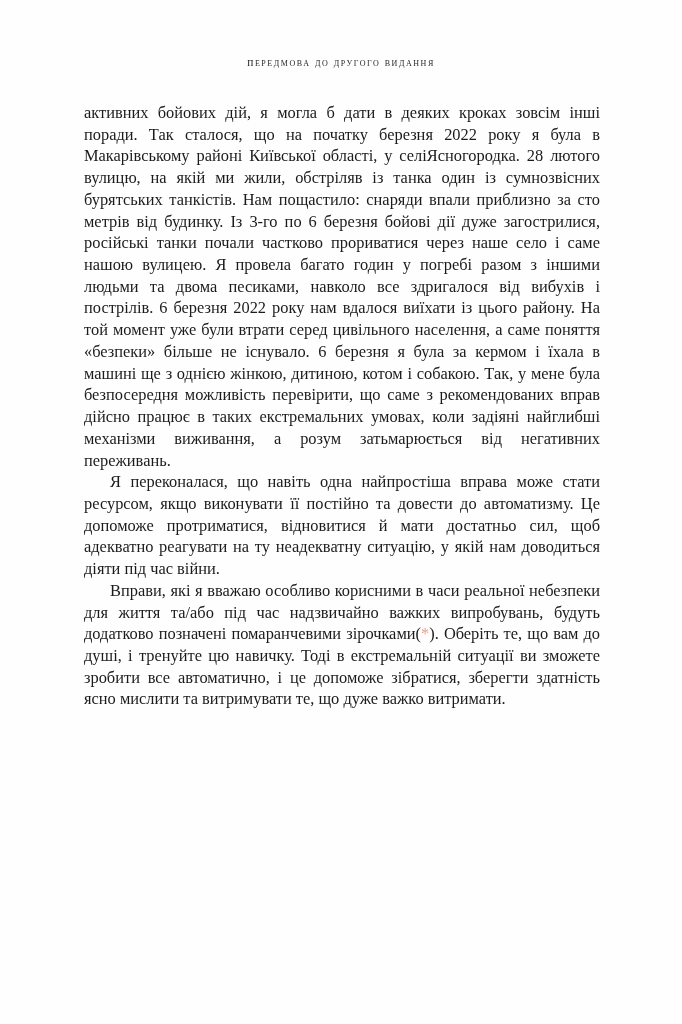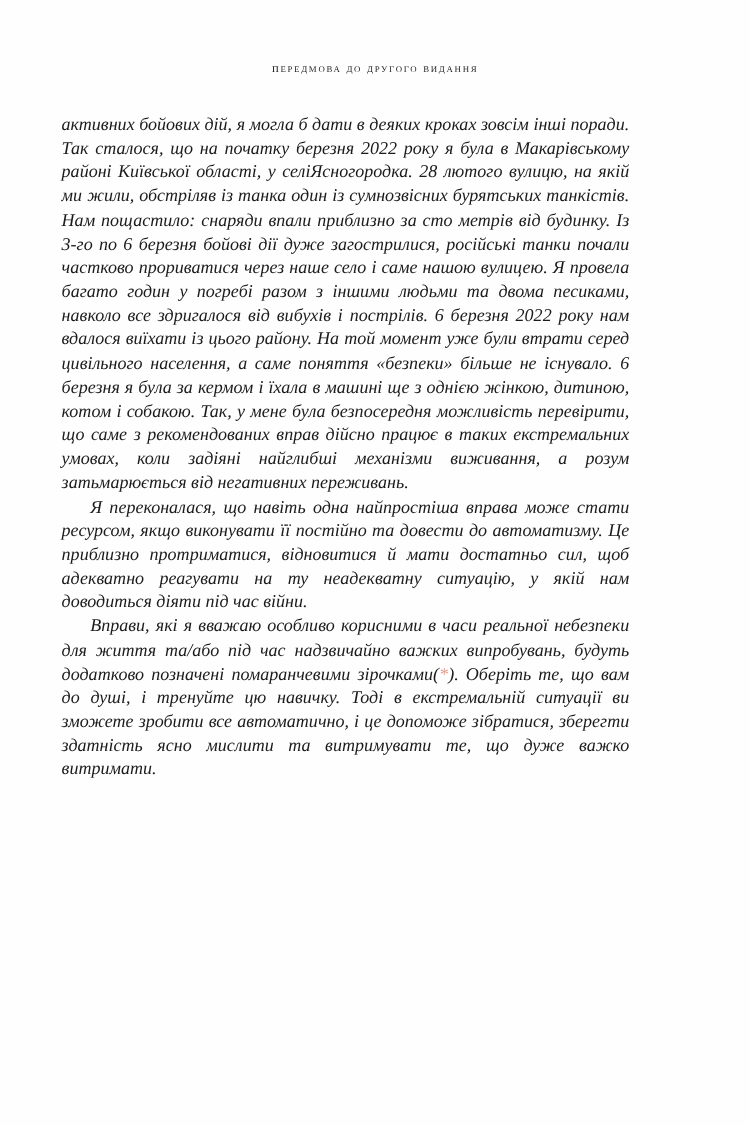--- a/index.html
+++ b/index.html
@@ -32,23 +32,22 @@
     font-variant: small-caps;
     text-transform: lowercase;
     white-space: nowrap;
   }
   .running-head::first-letter {
     font-variant: normal;
   }
   .textblock {
     position: absolute;
     top: 102px;
-    left: 56px;
+    left: 84px;
     width: 516px;
-    font-style: italic;
   }
   p.para {
     margin: 0;
     font-size: 16.4px;
     line-height: 21.72px;
     text-align: justify;
     text-justify: inter-word;
     hyphens: manual;
     -webkit-hyphens: manual;
     color: #1b1b1b;
@@ -66,17 +65,17 @@
 </style>
 </head>
 <body>
 
 <div class="page">
 
   <div class="running-head">Передмова до другого видання</div>
 
   <div class="textblock">
     <p class="para">активних бойових дій, я могла б дати в деяких кроках зовсім інші поради. Так сталося, що на початку березня 2022 року я була в Макарівському районі Київської області, у селіЯсногородка. 28 лютого вулицю, на якій ми жили, обстріляв із танка один із сумнозвісних бурятських танкістів. Нам пощастило: снаряди впали приблизно за сто метрів від будинку. Із 3-го по 6 березня бойові дії дуже загострилися, російські танки почали частково прориватися через наше село і саме нашою вулицею. Я провела багато годин у погребі разом з іншими людьми та двома песи­ками, навколо все здригалося від вибухів і пострілів. 6 березня 2022 року нам вдалося виїхати із цього району. На той момент уже були втрати серед цивільного населення, а саме поняття «безпеки» більше не існувало. 6 березня я була за кермом і їхала в машині ще з однією жінкою, дитиною, котом і собакою. Так, у мене була безпосередня можливість перевірити, що саме з рекомендованих вправ дійсно працює в таких екстремальних умовах, коли задіяні найглибші механізми виживання, а розум затьмарюється від негативних переживань.</p>
-    <p class="para indent">Я переконалася, що навіть одна найпростіша вправа може стати ресурсом, якщо виконувати її постійно та довести до автоматизму. Це приблизно протриматися, відновитися й мати достатньо сил, щоб адекватно реагувати на ту неадекватну ситуацію, у якій нам доводиться діяти під час війни.</p>
+    <p class="para indent">Я переконалася, що навіть одна найпростіша вправа може стати ресурсом, якщо виконувати її постійно та довести до автоматизму. Це допоможе протриматися, відновитися й мати достатньо сил, щоб адекватно реагувати на ту неадекватну ситуацію, у якій нам доводиться діяти під час війни.</p>
     <p class="para indent">Вправи, які я вважаю особливо корисними в часи реальної небезпеки для життя та/або під час надзвичайно важких ви­пробувань, будуть додатково позначені помаранчевими зіроч­ками(<span class="ast">*</span>). Оберіть те, що вам до душі, і тренуйте цю навичку. Тоді в екстремальній ситуації ви зможете зробити все автоматично, і це допоможе зібратися, зберегти здатність ясно мислити та витримувати те, що дуже важко витримати.</p>
   </div>
 
 </div>
 
 </body></html>

